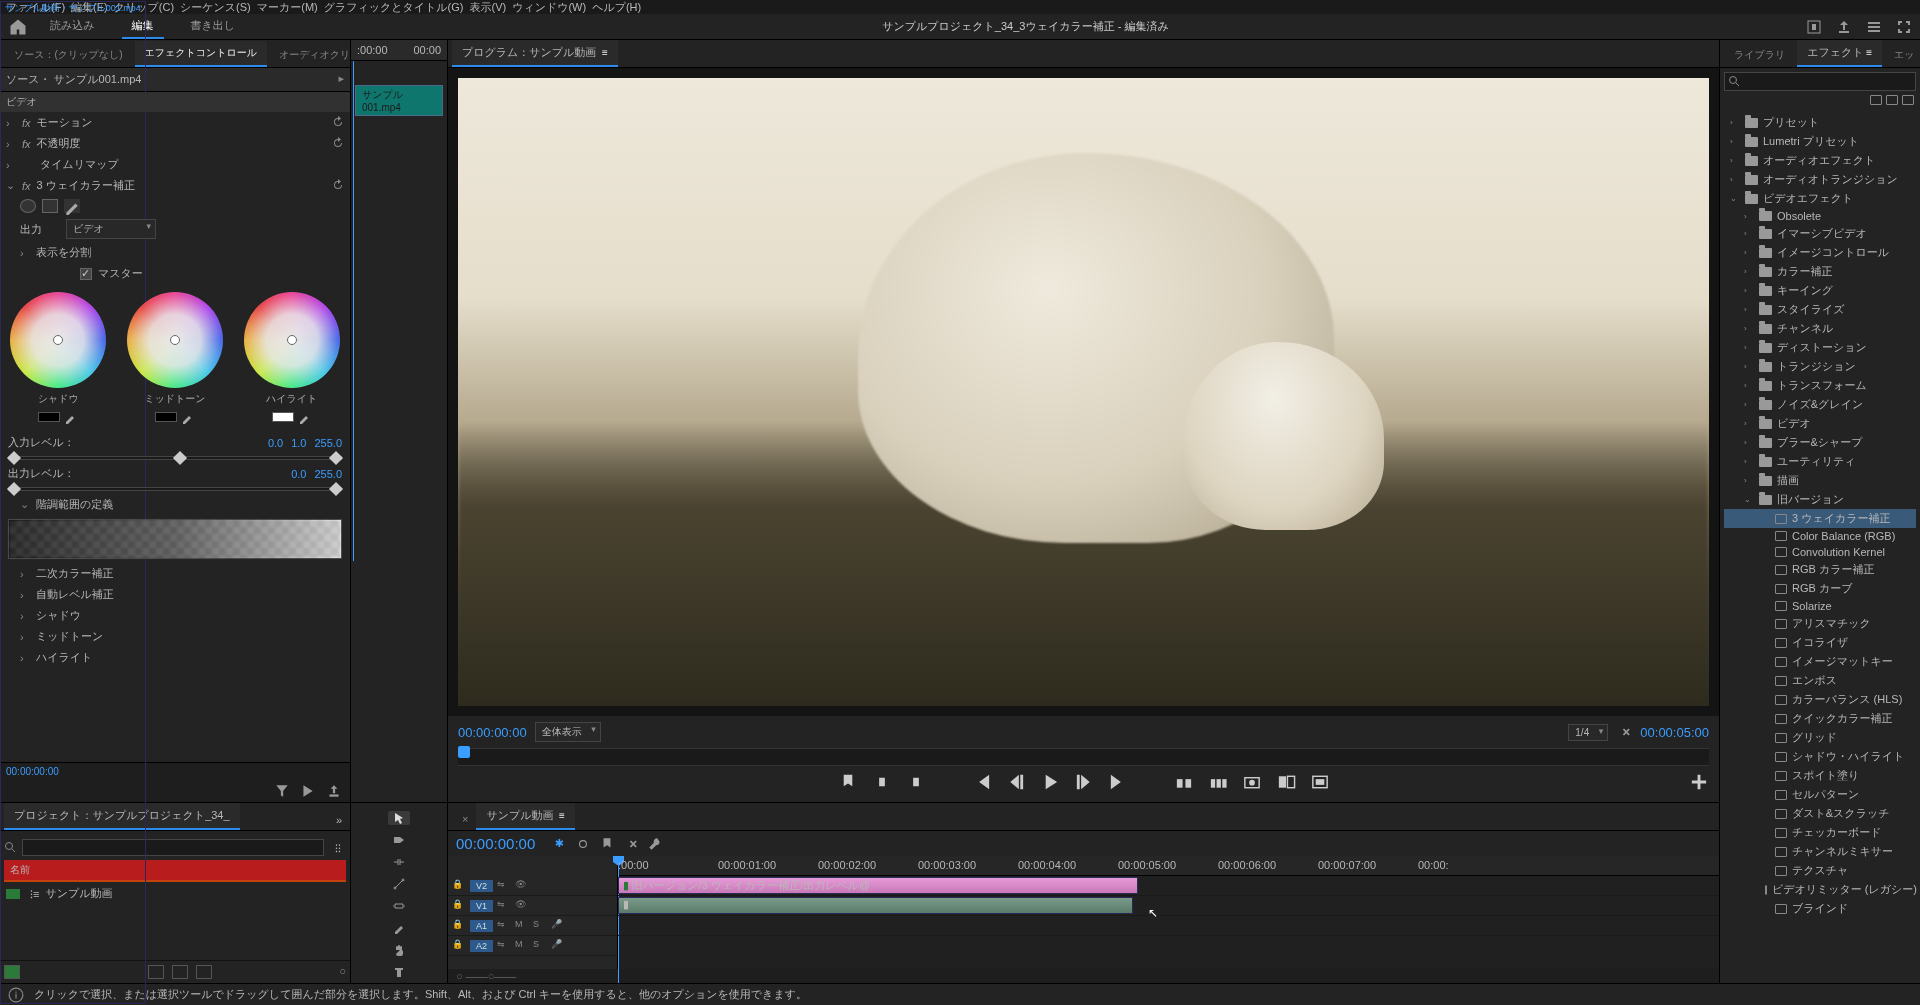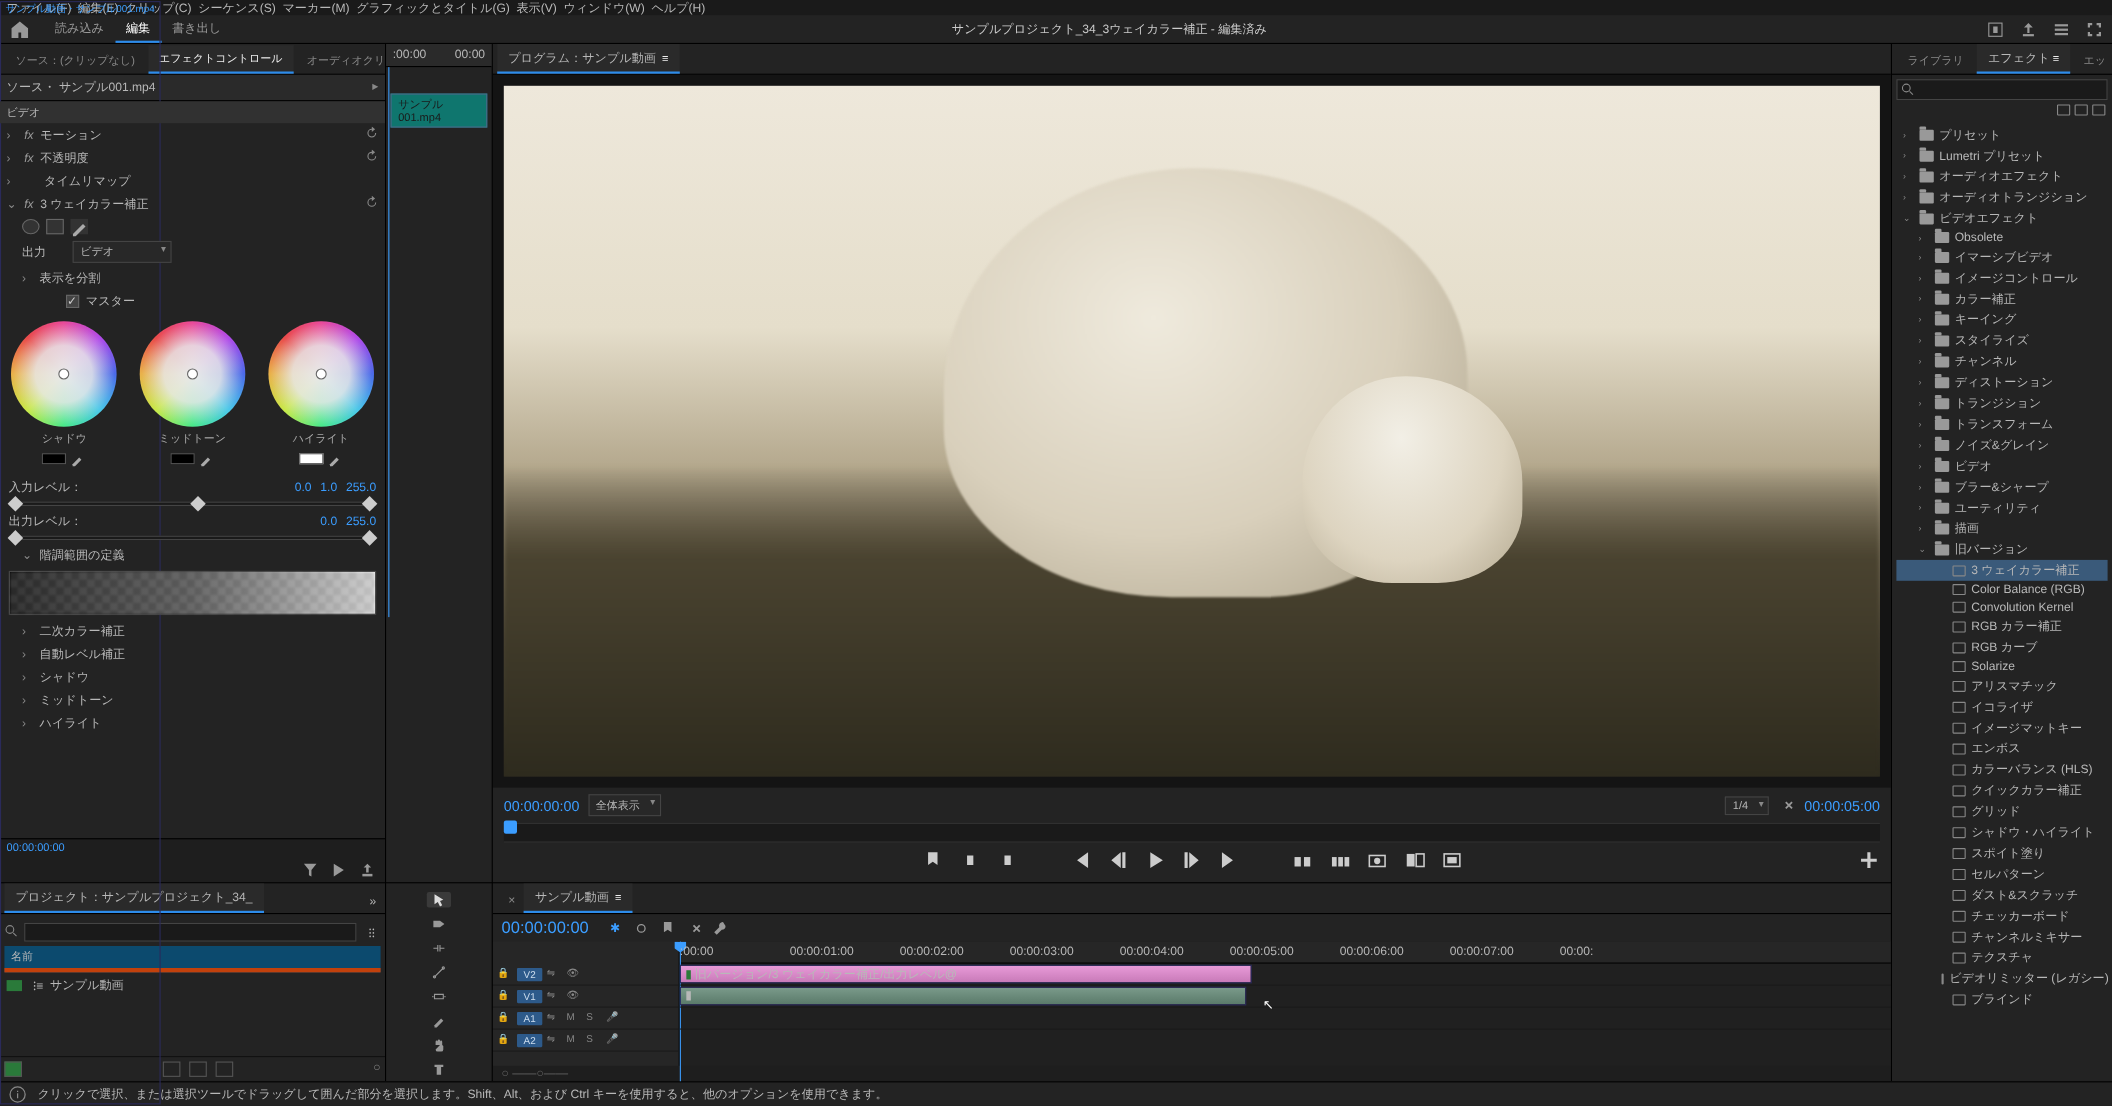--- a/index.html
+++ b/index.html
@@ -2,21 +2,21 @@
 <html><head>
 <meta charset="utf-8">
 <style>
 *{margin:0;padding:0;box-sizing:border-box;font-family:"Hiragino Kaku Gothic Pro","Meiryo",sans-serif;font-size:11px;color:#b8b8b8;user-select:none}
 body{background:#232323;overflow:hidden}
 .app{display:flex;flex-direction:column;height:1005px;width:1920px}
 .menubar{height:14px;background:#1a1a1a;display:flex;gap:6px;padding:0 6px;align-items:center;font-size:10px;color:#888}
 .menubar span{cursor:default}
 .topbar{height:26px;background:#232323;display:flex;align-items:center;padding:0 8px;border-bottom:1px solid #000}
 .topbar .home{width:20px;height:20px;display:flex;align-items:center;justify-content:center}
-.topbar .workspaces{display:flex;gap:0;margin-left:12px}
+.topbar .workspaces{display:flex;gap:17px;margin-left:12px}
 .topbar .ws{padding:4px 10px;color:#999;cursor:pointer}
 .topbar .ws.active{color:#fff;border-bottom:2px solid #2d8ceb}
 .topbar .title{flex:1;text-align:center;color:#ccc}
 .topbar .right-icons{display:flex;gap:14px}
 .icon{display:inline-flex;width:16px;height:16px;align-items:center;justify-content:center}
 svg{fill:#999}
 .workspace{flex:1;display:grid;grid-template-columns:350px 96px 1fr 200px;grid-template-rows:1fr 180px;gap:1px;background:#000}
 .panel{background:#232323;display:flex;flex-direction:column;overflow:hidden}
 .panel-tabs{display:flex;height:28px;align-items:end;border-bottom:1px solid #000;padding:0 4px;gap:2px;flex-wrap:nowrap}
 .tab{padding:5px 10px;color:#888;cursor:pointer;white-space:nowrap;font-size:10px}
@@ -84,21 +84,21 @@
 .folder-icon::before{content:"";position:absolute;top:-3px;left:0;width:6px;height:3px;background:#999;border-radius:1px 1px 0 0}
 .fx-icon{width:12px;height:10px;border:1px solid #888;border-radius:1px}
 .tw2{width:10px;font-size:8px;color:#888}
 
 .project{grid-column:1;grid-row:2}
 .proj-body{padding:4px}
 .proj-row{display:flex;align-items:center;gap:6px;padding:4px 2px}
 .bin-icon{width:16px;height:12px;background:#555;border:1px solid #777}
 .proj-search{display:flex;align-items:center;gap:6px;margin:4px 0}
 .proj-search input{flex:1;background:#1a1a1a;border:1px solid #444;padding:2px 16px;color:#ccc;font-size:10px}
-.list-header{background:#0c4a6e;padding:3px 6px;font-size:10px;border-bottom:4px solid #c2410c}
+.list-header{background:#b91c1c;padding:3px 6px;font-size:10px;border-bottom:2px solid #c2410c}
 .seq-icon{width:14px;height:10px;background:#2a7a3a}
 .proj-footer{display:flex;gap:8px;padding:4px;border-top:1px solid #111}
 .proj-footer .i{width:16px;height:14px;border:1px solid #555}
 
 .tools{grid-column:2;grid-row:2;background:#232323;display:flex;flex-direction:column;align-items:center;gap:8px;padding:8px 0}
 .tool{width:22px;height:20px;display:flex;align-items:center;justify-content:center;cursor:pointer}
 .tool.active{background:#3a3a3a;border-radius:2px}
 
 .timeline{grid-column:3;grid-row:2;display:flex;flex-direction:column}
 .tl-header{display:flex;align-items:center;padding:4px 8px;gap:8px}
@@ -231,21 +231,21 @@
               </svg></div>
         </div>
         <div class="fx-row indent">
             <span style="width:40px">出力</span>
             <span class="dropdown">ビデオ</span>
           </div>
         <div class="fx-row indent">
             <span class="twirl">›</span>
             <span>表示を分割</span>
           </div>
-        <div class="fx-row indent" style="padding-left:60px">
+        <div class="fx-row indent" style="padding-left:80px">
             <span class="checkbox checked"></span>
             <span>マスター</span>
           </div>
 
         <div class="wheels">
           <div class="wheel">
               <div class="wheel-circle">
                 <div class="wheel-dot"></div>
               </div>
               <div class="wheel-label">シャドウ</div>

